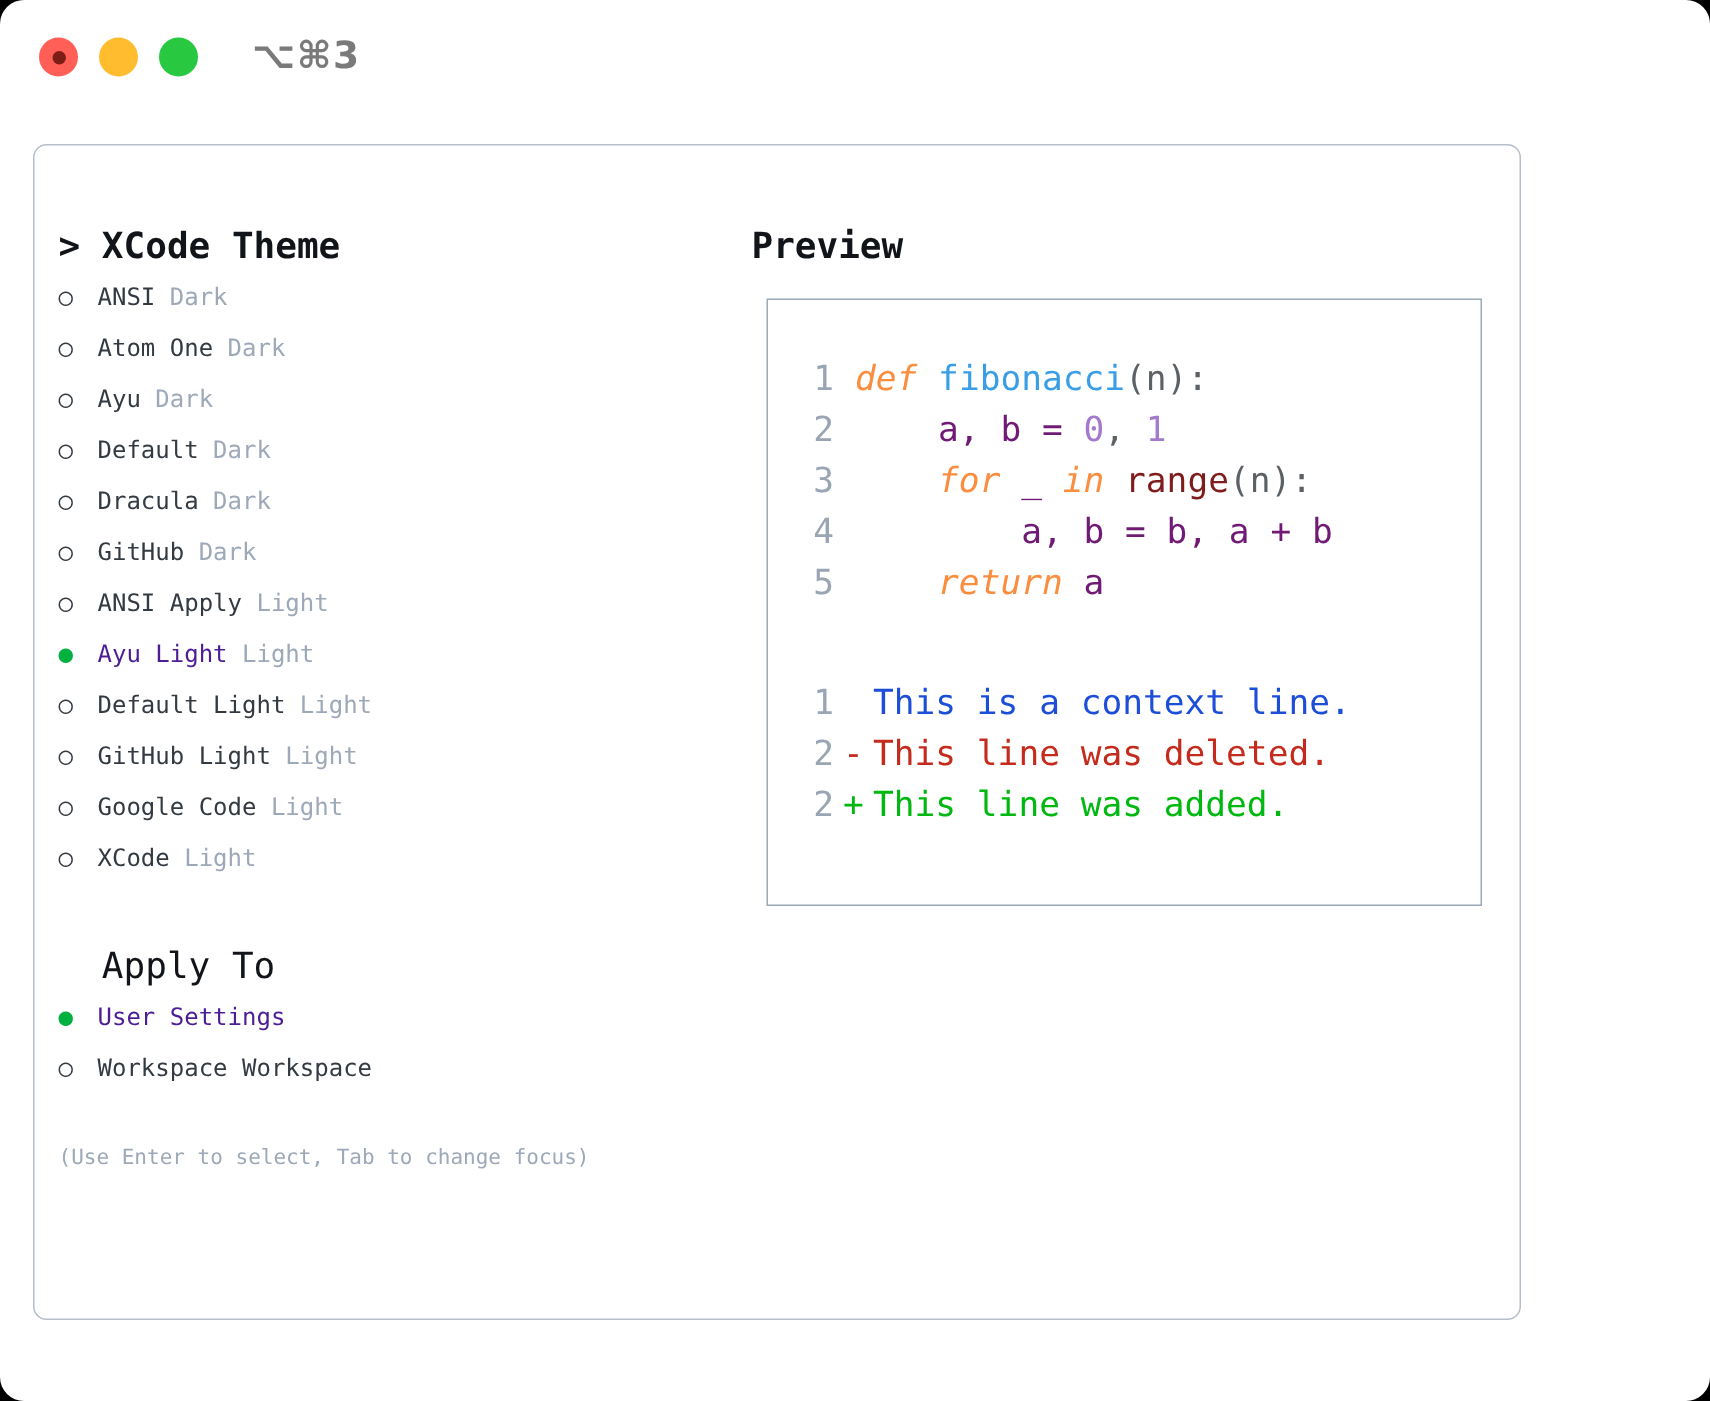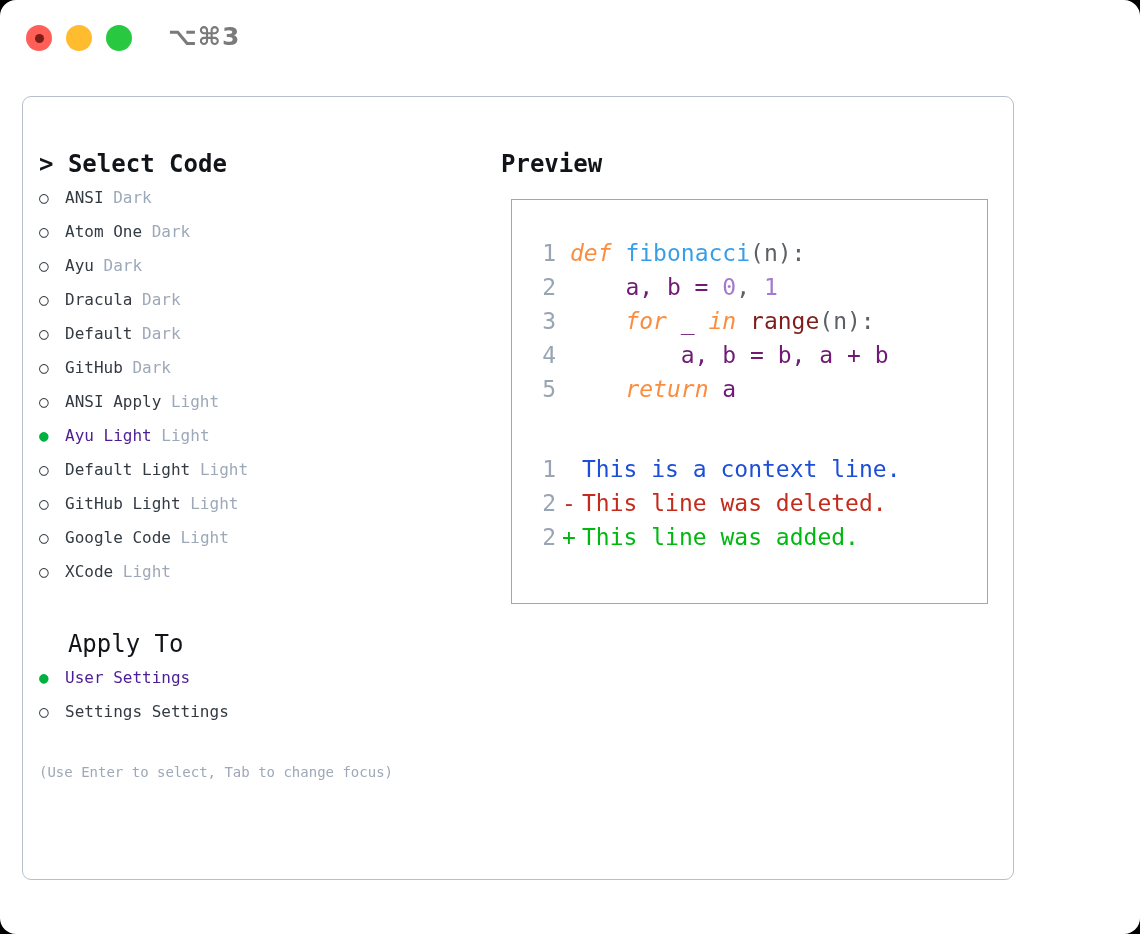--- a/index.html
+++ b/index.html
@@ -185,44 +185,44 @@
       <span class="light yellow"></span>
       <span class="light green"></span>
     </div>
     <div class="win-shortcut">⌥⌘3</div>
   </div>
 
   <div class="panel">
 
     <div class="col-left">
 
-      <div class="section-head"><span>&gt; </span><span>Select Code</span></div>
+      <div class="section-head"><span>&gt; </span><span>XCode Theme</span></div>
 
       <div id="theme-list">
           <div class="opt-row"><span class="marker">○</span><span class="opt-label">ANSI</span> <span class="opt-tag">Dark</span></div>
           <div class="opt-row"><span class="marker">○</span><span class="opt-label">Atom One</span> <span class="opt-tag">Dark</span></div>
           <div class="opt-row"><span class="marker">○</span><span class="opt-label">Ayu</span> <span class="opt-tag">Dark</span></div>
+          <div class="opt-row"><span class="marker">○</span><span class="opt-label">Default</span> <span class="opt-tag">Dark</span></div>
           <div class="opt-row"><span class="marker">○</span><span class="opt-label">Dracula</span> <span class="opt-tag">Dark</span></div>
-          <div class="opt-row"><span class="marker">○</span><span class="opt-label">Default</span> <span class="opt-tag">Dark</span></div>
           <div class="opt-row"><span class="marker">○</span><span class="opt-label">GitHub</span> <span class="opt-tag">Dark</span></div>
           <div class="opt-row"><span class="marker">○</span><span class="opt-label">ANSI Apply</span> <span class="opt-tag">Light</span></div>
           <div class="opt-row selected"><span class="marker">●</span><span class="opt-label">Ayu Light</span> <span class="opt-tag">Light</span></div>
           <div class="opt-row"><span class="marker">○</span><span class="opt-label">Default Light</span> <span class="opt-tag">Light</span></div>
           <div class="opt-row"><span class="marker">○</span><span class="opt-label">GitHub Light</span> <span class="opt-tag">Light</span></div>
           <div class="opt-row"><span class="marker">○</span><span class="opt-label">Google Code</span> <span class="opt-tag">Light</span></div>
           <div class="opt-row"><span class="marker">○</span><span class="opt-label">XCode</span> <span class="opt-tag">Light</span></div>
         </div>
 
       <div class="spacer-md"></div>
 
       <div class="section-head plain">&nbsp;&nbsp;<span>Apply To</span></div>
 
       <div id="apply-list">
           <div class="opt-row selected"><span class="marker">●</span><span class="opt-label">User Settings</span></div>
-          <div class="opt-row"><span class="marker">○</span><span class="opt-label">Settings Settings</span></div>
+          <div class="opt-row"><span class="marker">○</span><span class="opt-label">Workspace Workspace</span></div>
         </div>
 
       <div class="spacer-sm"></div>
 
       <div class="hint">(Use Enter to select, Tab to change focus)</div>
     </div>
 
     <div class="col-right">
       <div class="section-head">Preview</div>
 

